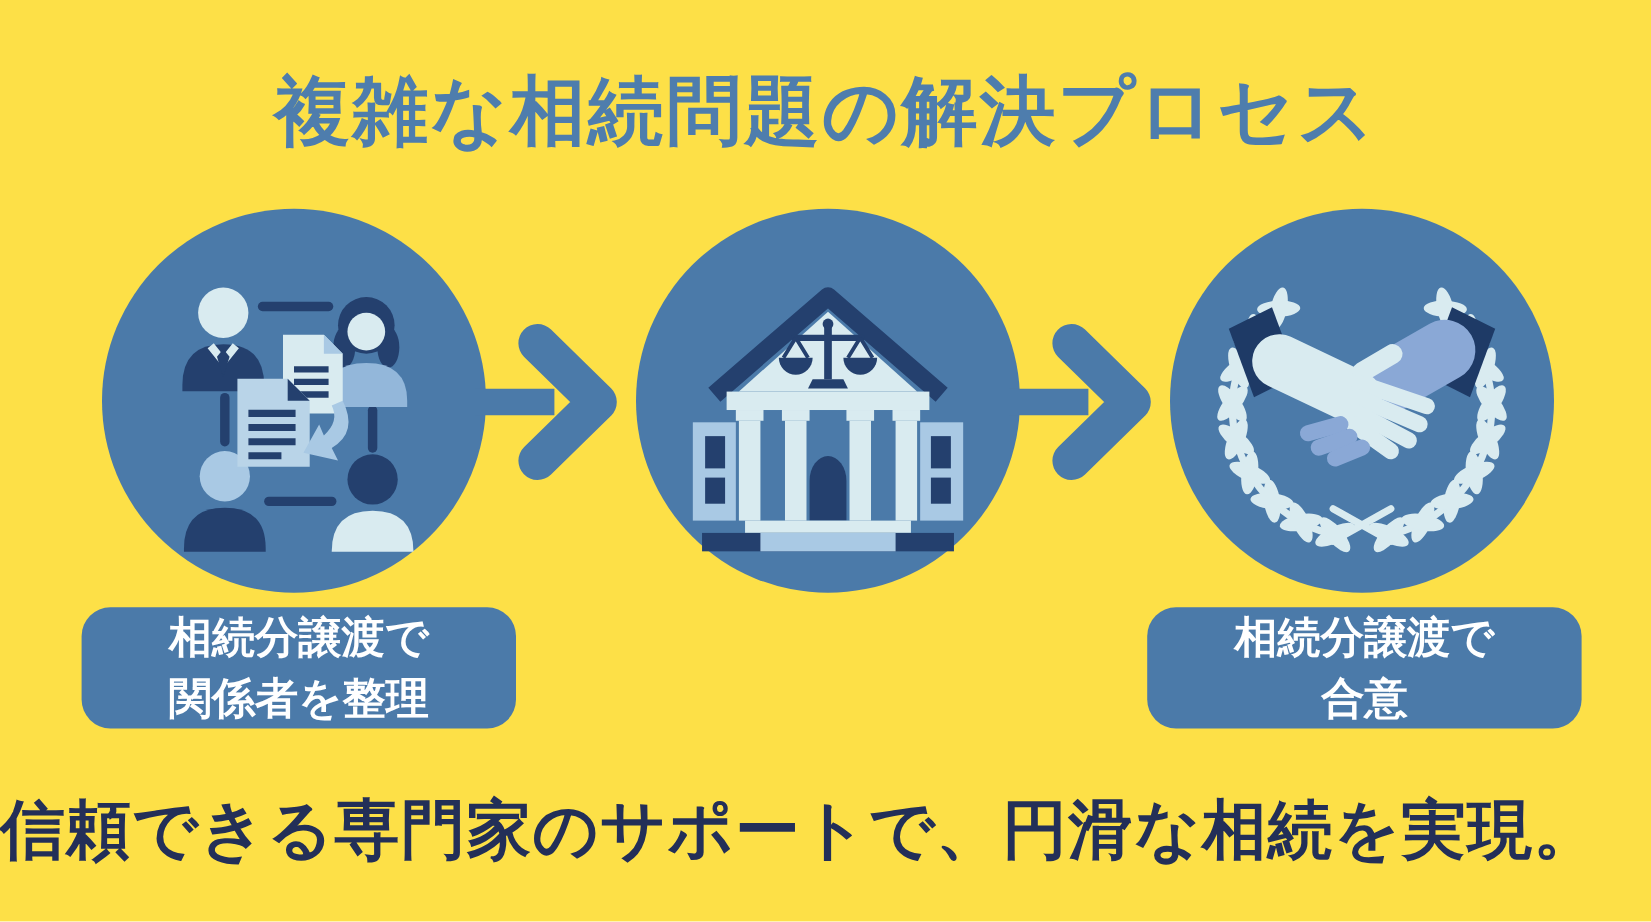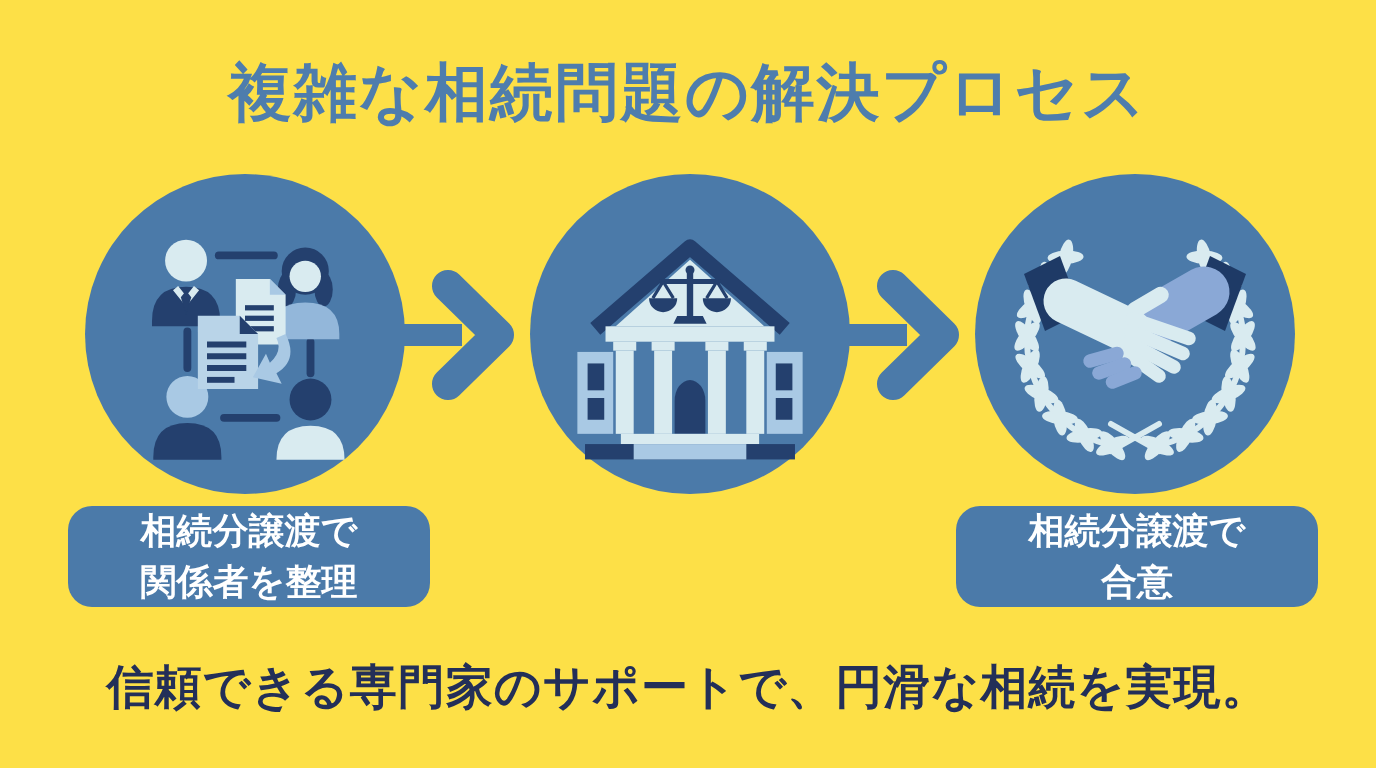--- a/index.html
+++ b/index.html
@@ -41,21 +41,21 @@
   .label-box{
     position:absolute;top:506px;width:362px;height:101px;border-radius:24px;
     background:var(--accent);display:flex;align-items:center;justify-content:center;
     color:var(--white);font-size:36px;font-weight:700;line-height:1.4;
     text-align:center;white-space:pre-line;
   }
   .b1{left:68px;} .b2{left:511px;} .b3{left:956px;}
 
   .footer{
     position:absolute;left:0;top:656px;width:100%;
-    text-align:center;font-size:47px;font-weight:700;color:var(--footer);
+    text-align:left;font-size:54px;font-weight:700;color:var(--footer);
     letter-spacing:1px;
   }
 
   
   .f-navy{fill:var(--navy);} .f-navy2{fill:var(--navy2);}
   .f-ice{fill:var(--ice);} .f-light{fill:var(--light);} .f-woman{fill:var(--woman);} .f-doc{fill:var(--doc);}
   .s-navy{stroke:var(--navy);fill:none;}
   .s-ice{stroke:var(--ice);fill:none;}
   .s-mid{stroke:var(--mid);fill:none;}
 </style>

